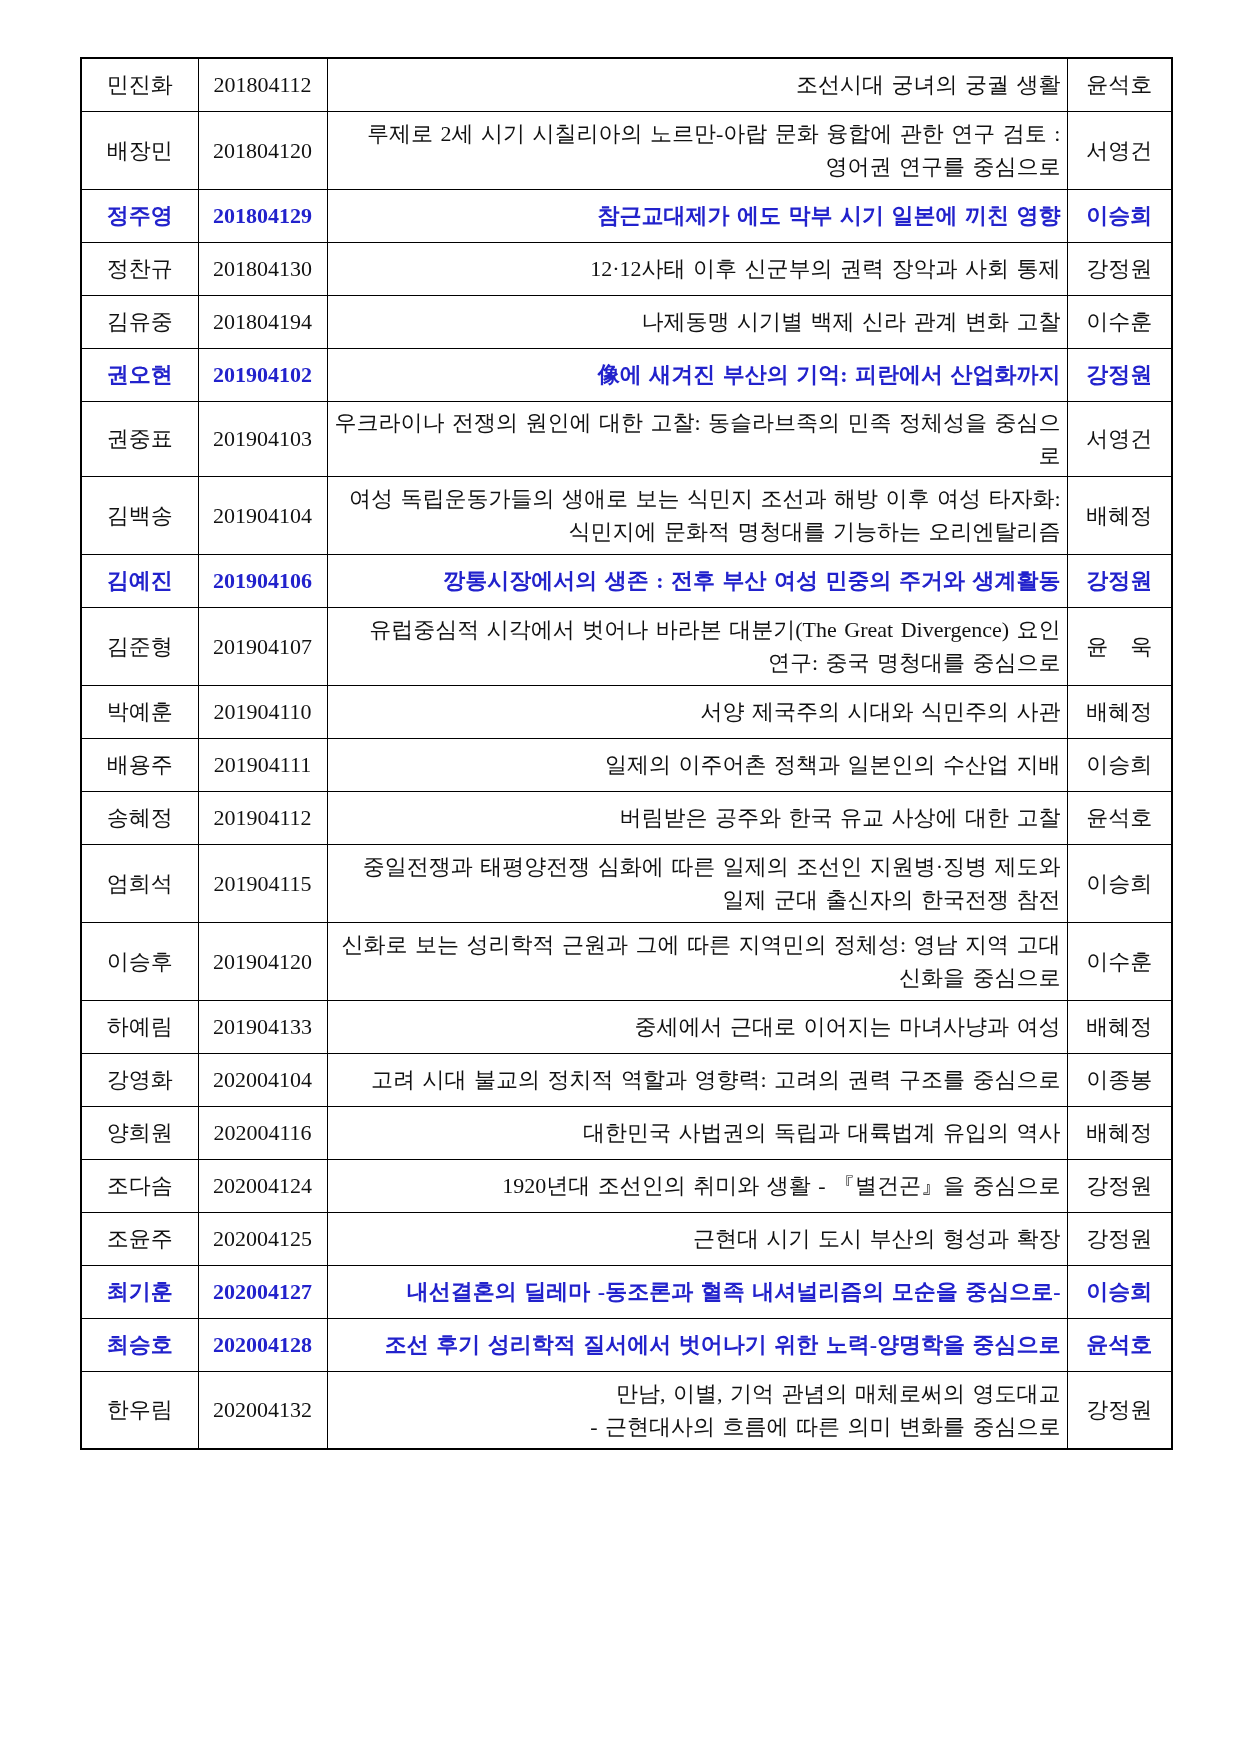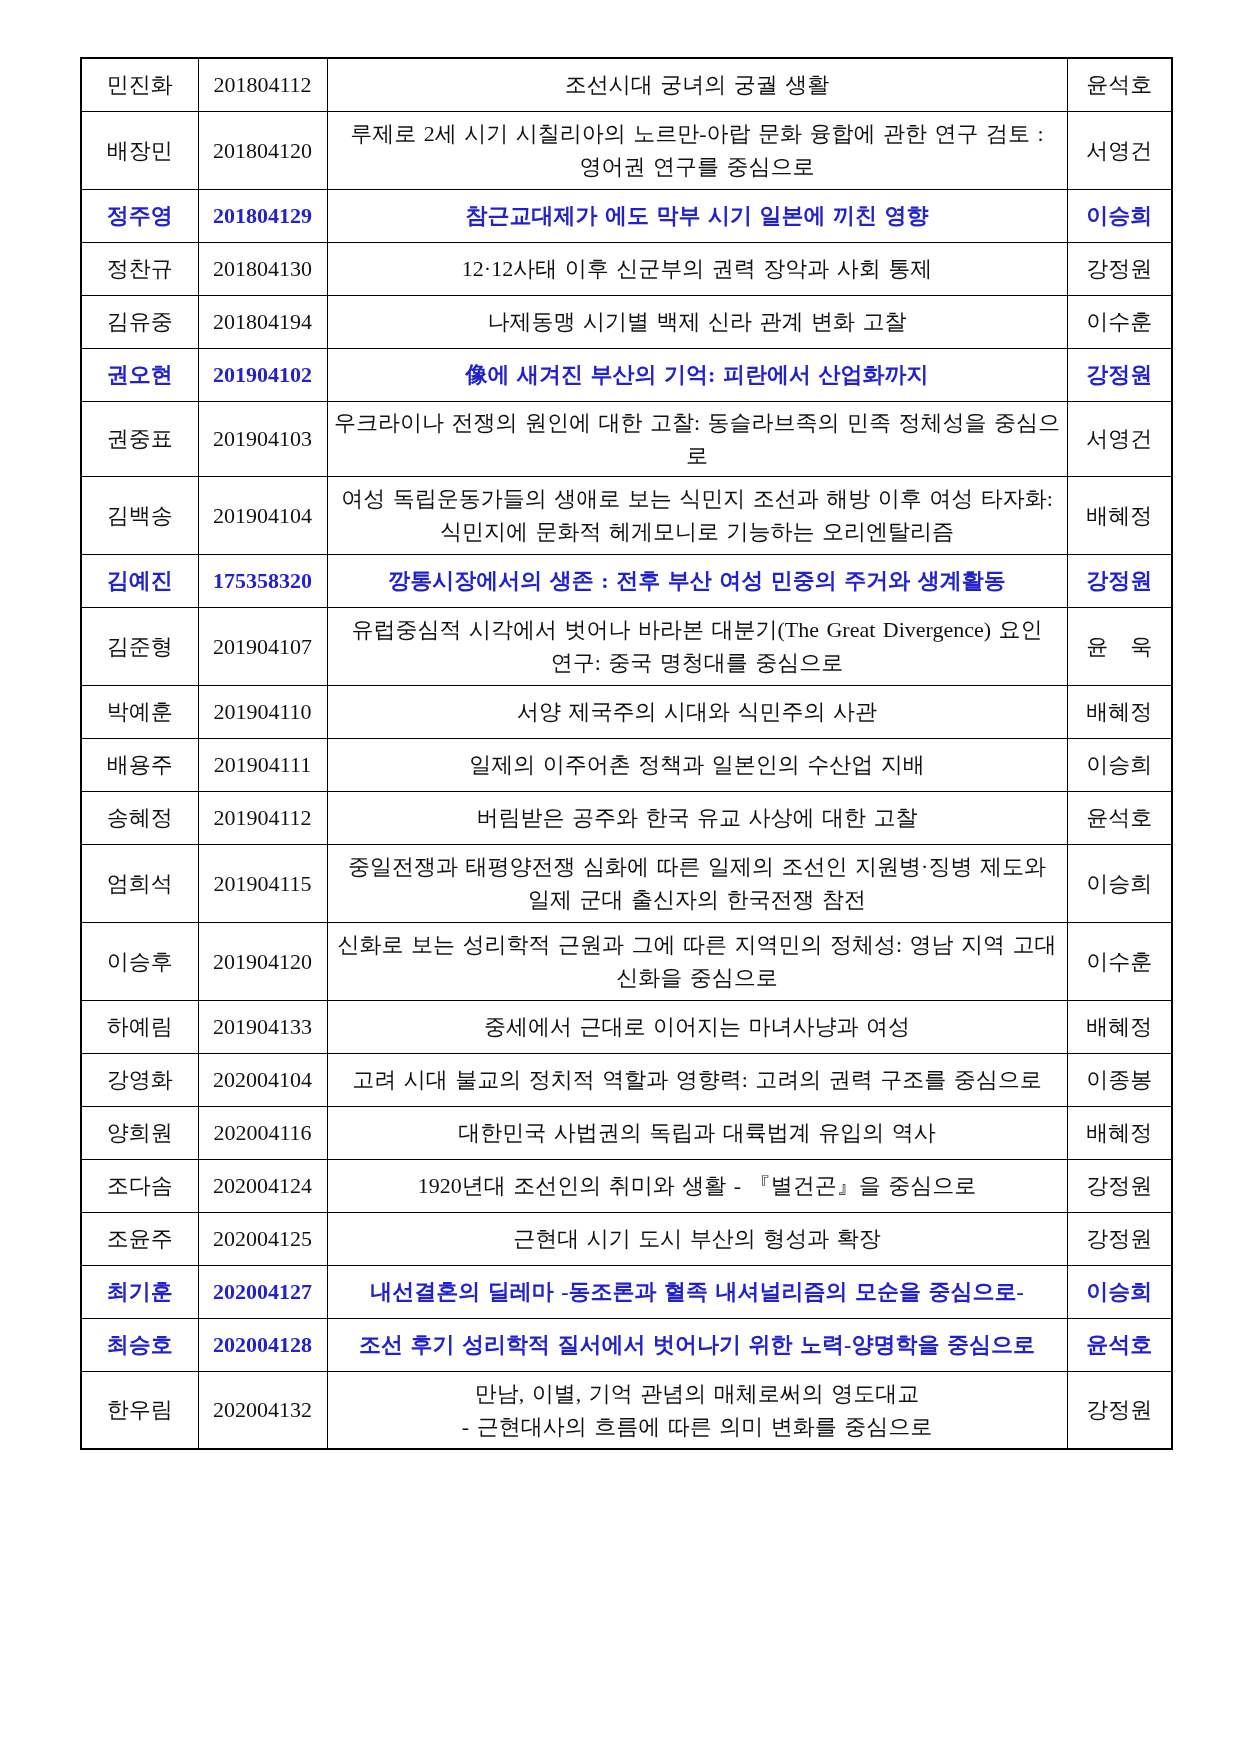--- a/index.html
+++ b/index.html
@@ -39,21 +39,21 @@
   col.c-name    { width: 117px; }
   col.c-id      { width: 129px; }
   col.c-title   { width: 740px; }
   col.c-advisor { width: 105px; }
 
   td.cell-name, td.cell-id, td.cell-advisor {
     text-align: center;
     white-space: nowrap;
   }
   td.cell-title {
-    text-align: center;
+    text-align: right;
     padding-left: 13px;
     padding-right: 13px;
     white-space: pre-wrap;
     word-spacing: 2px;
   }
   tr.row-single { height: 53px; }
   tr.row-double { height: 78px; }
 
   tr.row-highlight td {
     color: var(--hl, #2222cc);
@@ -112,26 +112,26 @@
         <tr class="row-single">
     <td class="cell-name">권중표</td>
     <td class="cell-id">201904103</td>
     <td class="cell-title">우크라이나 전쟁의 원인에 대한 고찰: 동슬라브족의 민족 정체성을 중심으로</td>
     <td class="cell-advisor">서영건</td>
   </tr>
         <tr class="row-double">
     <td class="cell-name">김백송</td>
     <td class="cell-id">201904104</td>
     <td class="cell-title">여성 독립운동가들의 생애로 보는 식민지 조선과 해방 이후 여성 타자화:
-식민지에 문화적 헤게모니로 기능하는 오리엔탈리즘</td>
+식민지에 문화적 명청대를 기능하는 오리엔탈리즘</td>
     <td class="cell-advisor">배혜정</td>
   </tr>
         <tr class="row-single row-highlight">
     <td class="cell-name">김예진</td>
-    <td class="cell-id">175358320</td>
+    <td class="cell-id">201904106</td>
     <td class="cell-title">깡통시장에서의 생존 : 전후 부산 여성 민중의 주거와 생계활동</td>
     <td class="cell-advisor">강정원</td>
   </tr>
         <tr class="row-double">
     <td class="cell-name">김준형</td>
     <td class="cell-id">201904107</td>
     <td class="cell-title">유럽중심적 시각에서 벗어나 바라본 대분기(The Great Divergence) 요인
 연구: 중국 명청대를 중심으로</td>
     <td class="cell-advisor">윤　욱</td>
   </tr>

